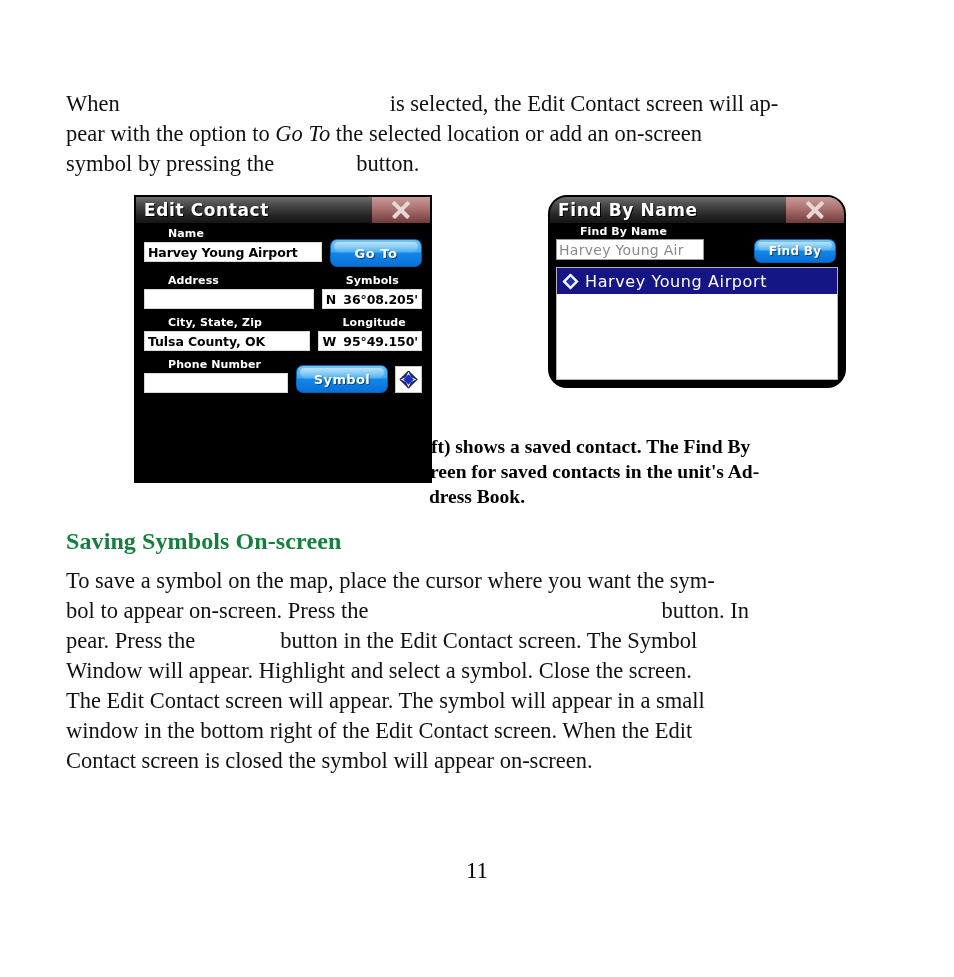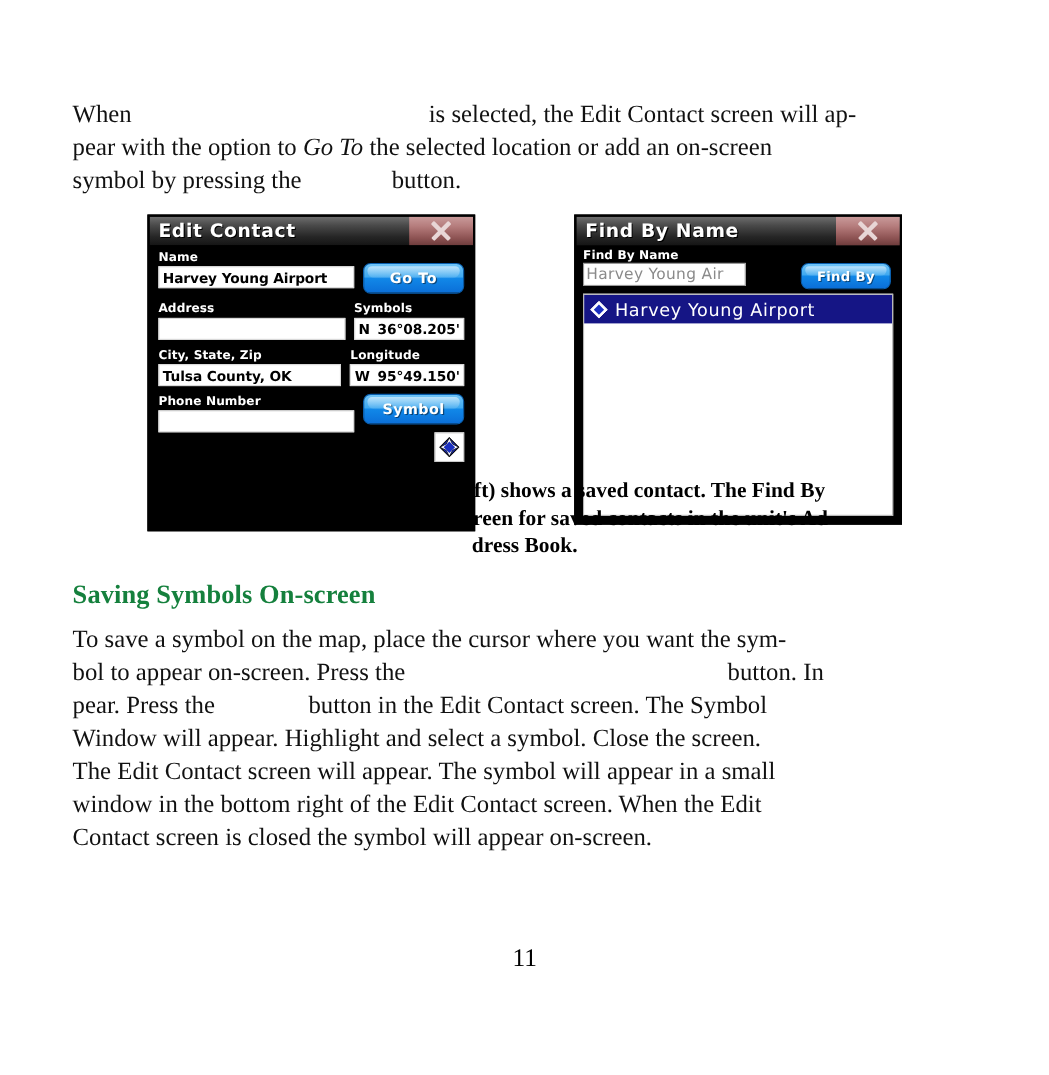--- a/index.html
+++ b/index.html
@@ -94,24 +94,25 @@
     overflow: hidden;
   }
 
   #edit-contact-screenshot {
     left: 134px;
     top: 195px;
     width: 298px;
     height: 288px;
   }
   #find-by-name-screenshot {
-    left: 522px;
+    left: 548px;
     top: 195px;
     width: 298px;
-    height: 282px;
+    height: 193px;
+    border-radius: 19px;
   }
 
   
   .titlebar {
     position: relative;
     height: 26px;
     display: flex;
     align-items: stretch;
     background: linear-gradient(to bottom, #6e6e6e 0%, #4a4a4a 30%, #262626 70%, #151515 100%);
   }
@@ -168,20 +169,21 @@
   .ec-col-right { flex: 1 1 auto; }
 
   .fld-label {
     font-family: "DejaVu Sans", sans-serif;
     font-weight: bold;
     font-size: 11px;
     color: #ffffff;
     line-height: 14px;
     white-space: nowrap;
     letter-spacing: 0.1px;
+    margin-left: 24px;
   }
   .fld-box {
     background: #ffffff;
     border: 1px solid #d8d8d8;
     height: 20px;
     margin-top: 1px;
     display: flex;
     align-items: center;
     padding: 0 3px;
     box-sizing: border-box;
@@ -394,21 +396,21 @@
         </div>
       </div>
 
       <div class="ec-row" style="margin-top:7px;">
         <div class="ec-col-left">
           <div class="fld-label">Phone Number</div>
           <div class="fld-box">
             <span class="fld-val"></span>
           </div>
         </div>
-        <div class="ec-col-right ec-bottom-row" style="justify-content:flex-end;flex-direction:column;">
+        <div class="ec-col-right ec-bottom-row" style="justify-content:flex-end;">
           <div class="btn-blue" id="symbol-button">
             <span>Symbol</span>
           </div>
           <div class="symbol-swatch">
             <svg width="19" height="19" viewBox="0 0 20 20">
               <polygon points="10,1 19,10 10,19 1,10" fill="#1a2fc0" stroke="#000000" stroke-width="1"></polygon>
               <polygon points="10,1 13,7 19,10 13,13 10,19 7,13 1,10 7,7" fill="#ffffff" stroke="#000000" stroke-width="0.7"></polygon>
               <polygon points="10,4.5 15.5,10 10,15.5 4.5,10" fill="#1a2fc0"></polygon>
             </svg>
           </div>

